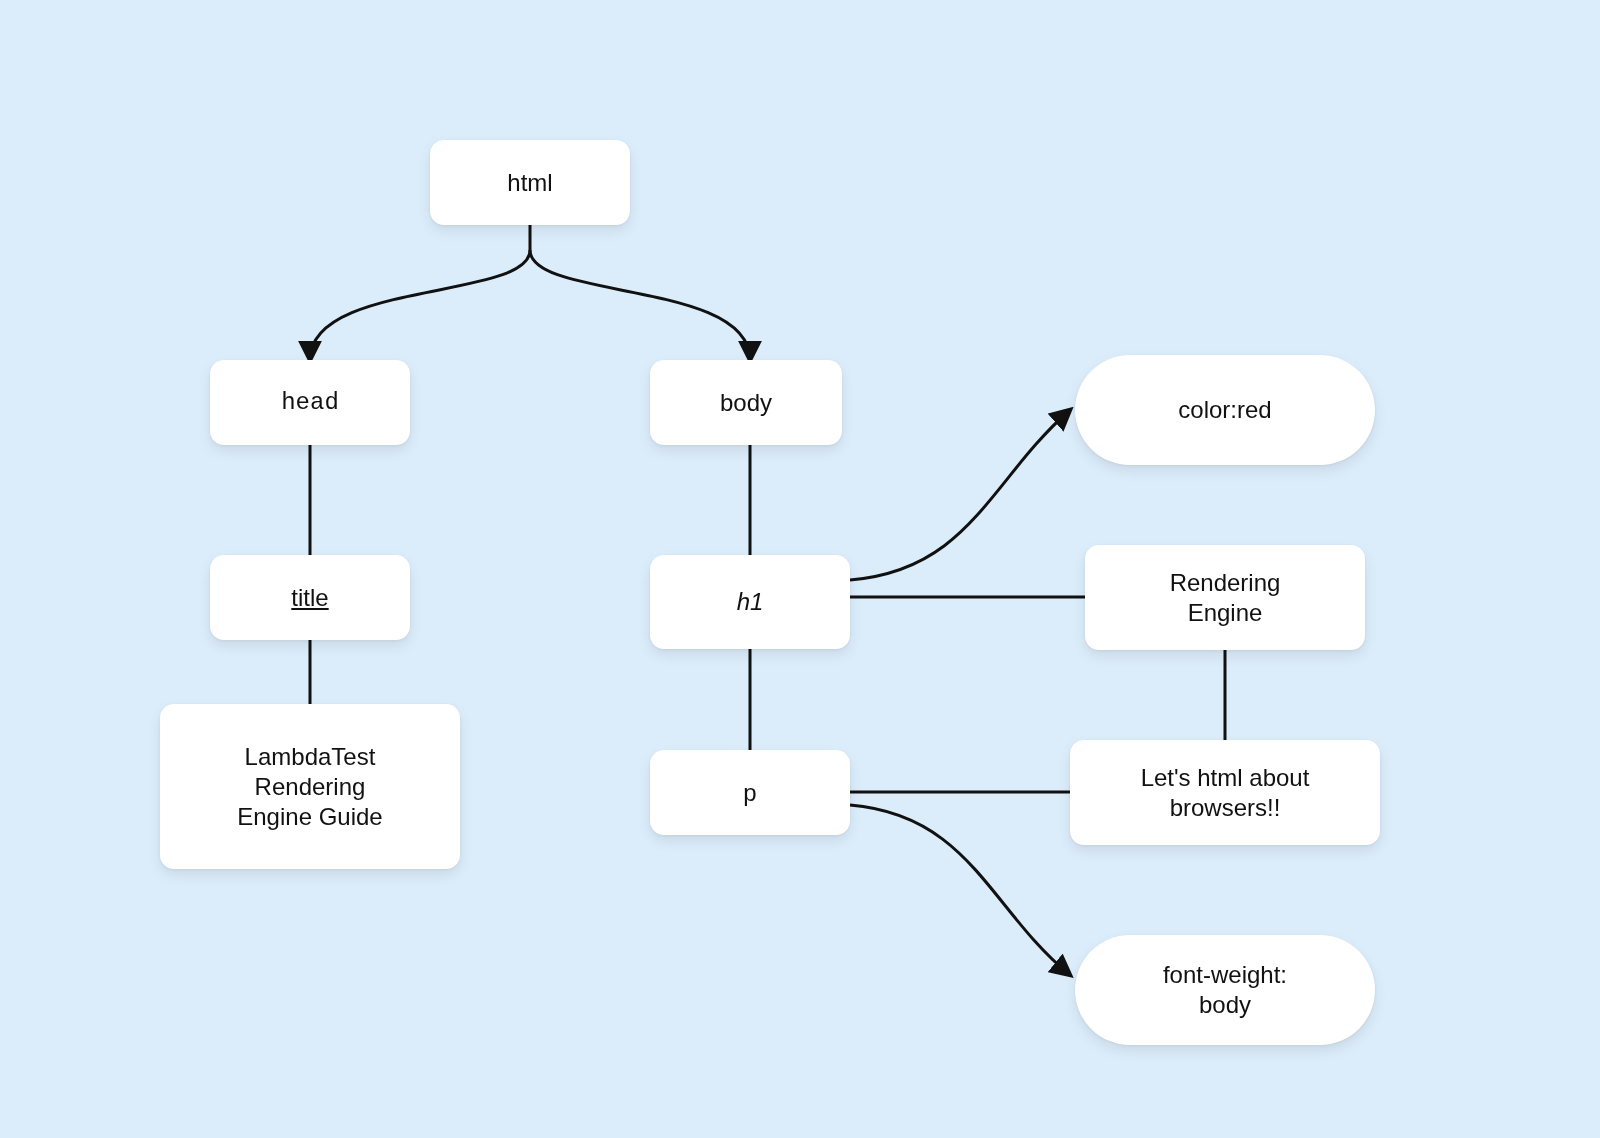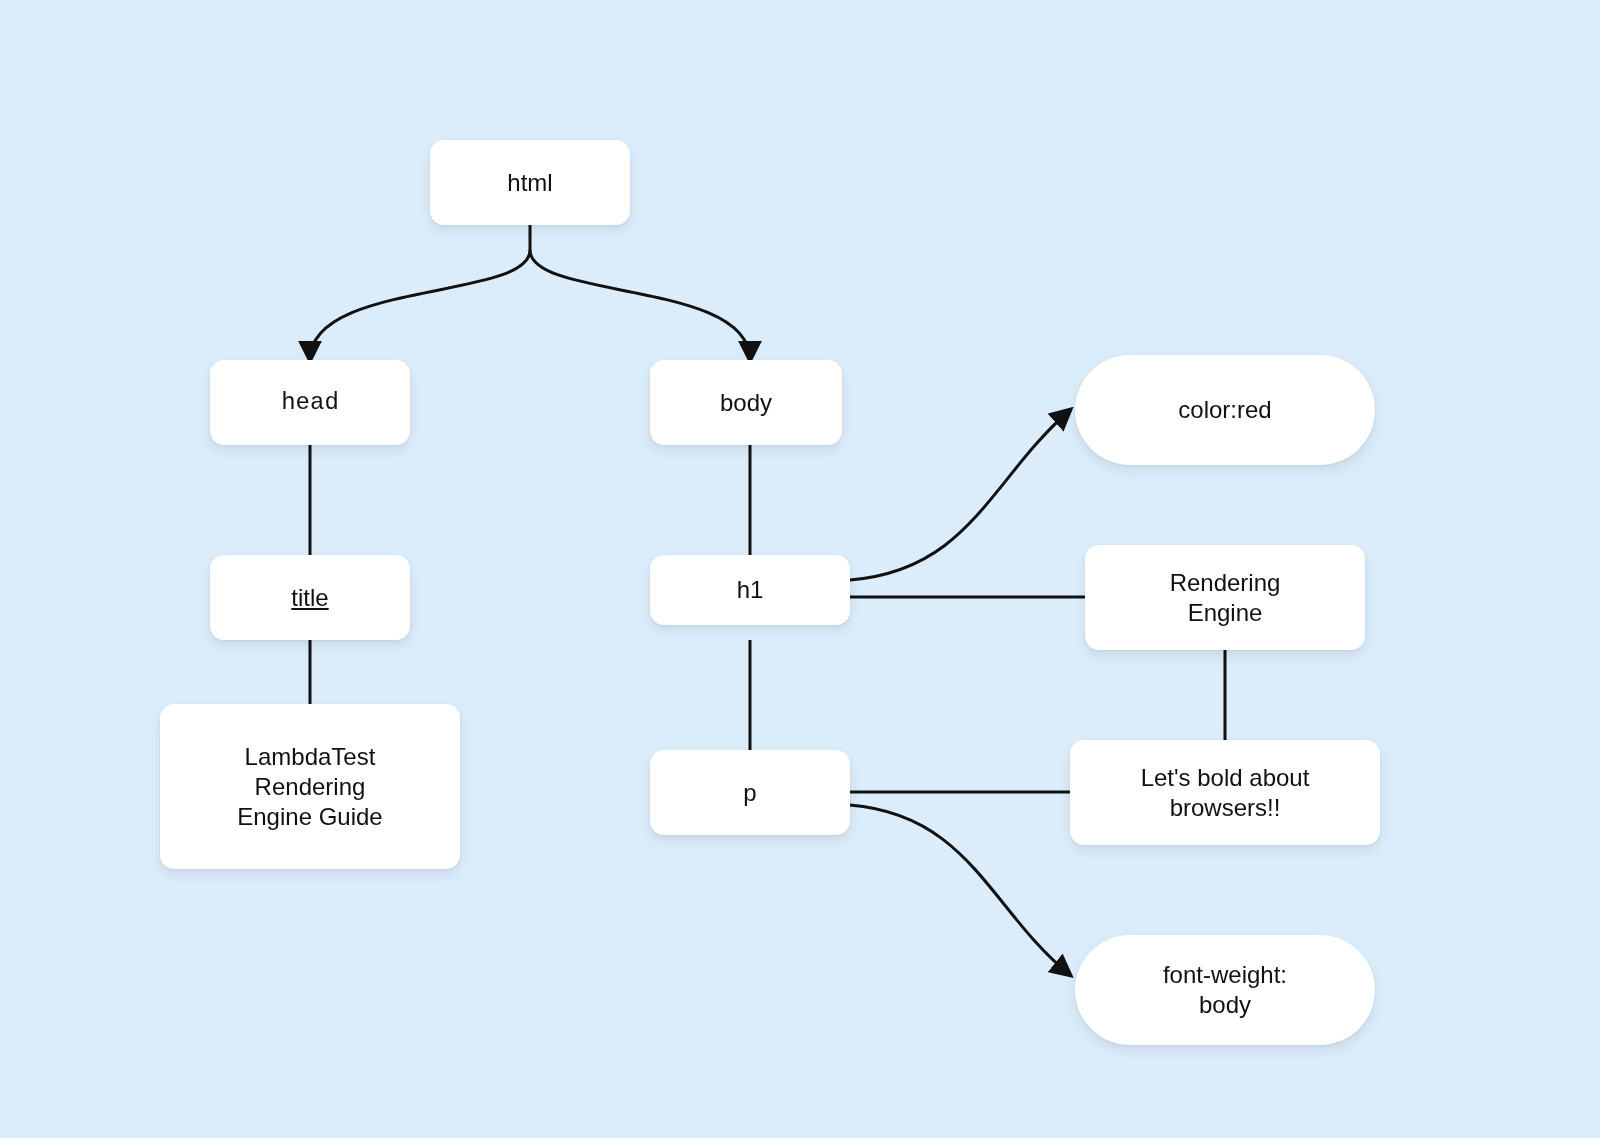--- a/index.html
+++ b/index.html
@@ -79,32 +79,32 @@
   </svg>
 
   <div class="node" style="left:430px; top:140px; width:200px; height:85px;">html</div>
 
   <div class="node" style="left:210px; top:360px; width:200px; height:85px;font-family:Liberation Mono, monospace;">head</div>
 
   <div class="node" style="left:650px; top:360px; width:192px; height:85px;">body</div>
 
   <div class="node" style="left:210px; top:555px; width:200px; height:85px;text-decoration:underline;">title</div>
 
-  <div class="node" style="left:650px; top:555px; width:200px; height:70px;">h1</div>
+  <div class="node" style="left:650px; top:555px; width:200px; height:94px;font-style:italic;">h1</div>
 
   <div class="node" style="left:650px; top:750px; width:200px; height:85px;">p</div>
 
   <div class="node" style="left:160px; top:704px; width:300px; height:165px;">LambdaTest
 Rendering
 Engine Guide</div>
 
   <div class="node" style="left:1085px; top:545px; width:280px; height:105px;">Rendering
 Engine</div>
 
-  <div class="node" style="left:1070px; top:740px; width:310px; height:105px;">Let's bold about
+  <div class="node" style="left:1070px; top:740px; width:310px; height:105px;">Let's html about
 browsers!!</div>
 
   <div class="node pill" style="left:1075px; top:355px; width:300px; height:110px;">color:red</div>
 
   <div class="node pill" style="left:1075px; top:935px; width:300px; height:110px;">font-weight:
 body</div>
 
 </div>
 
 </body></html>

